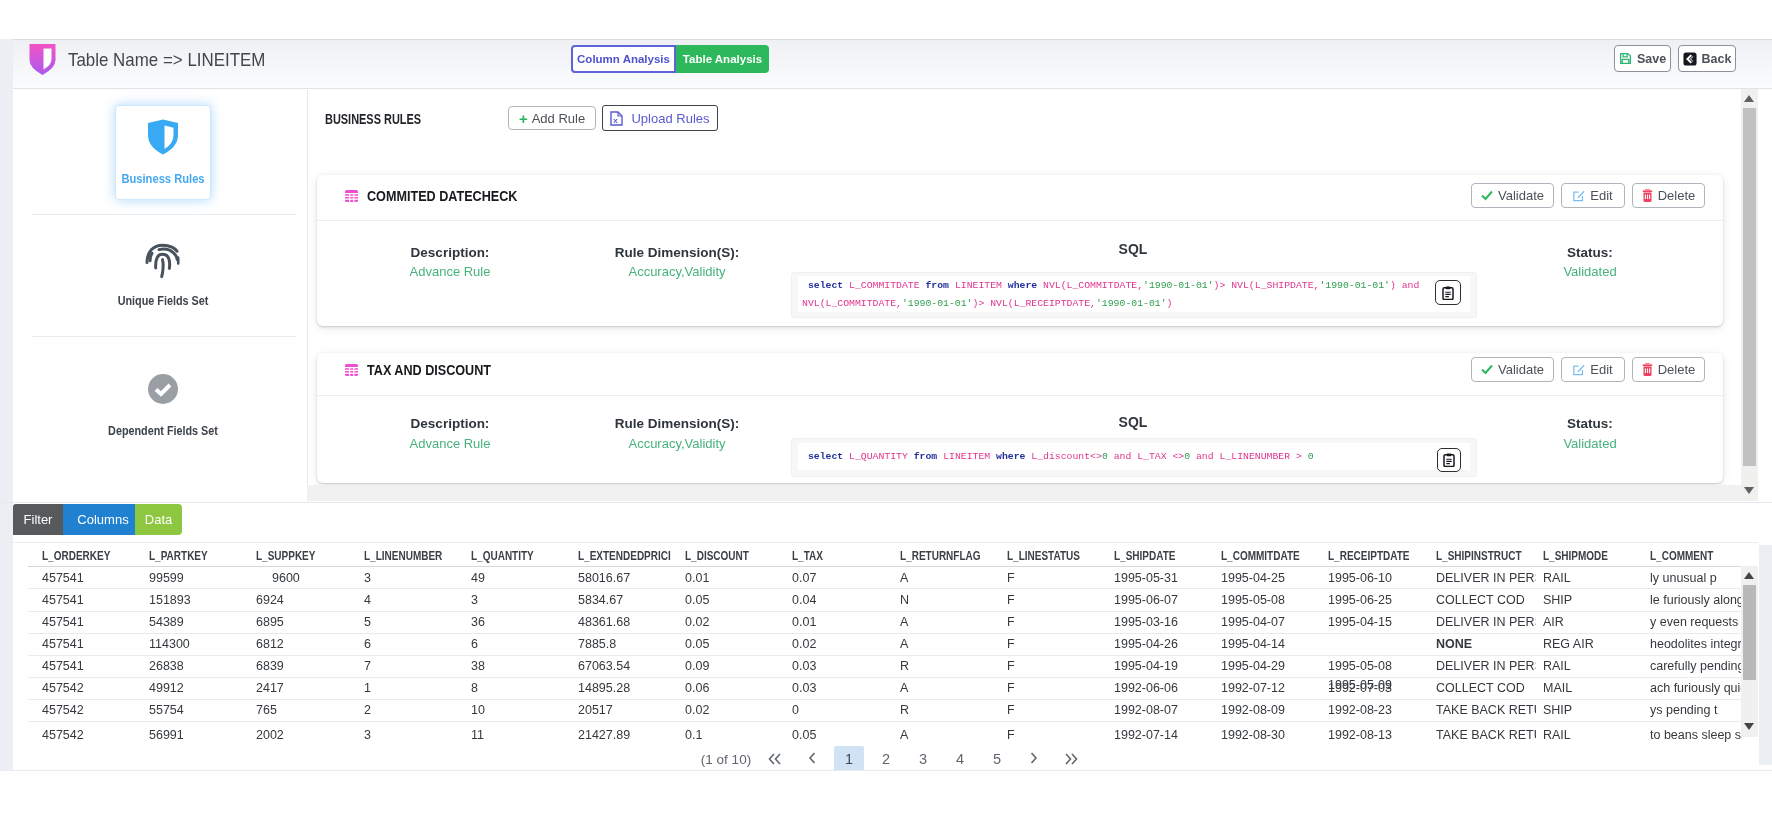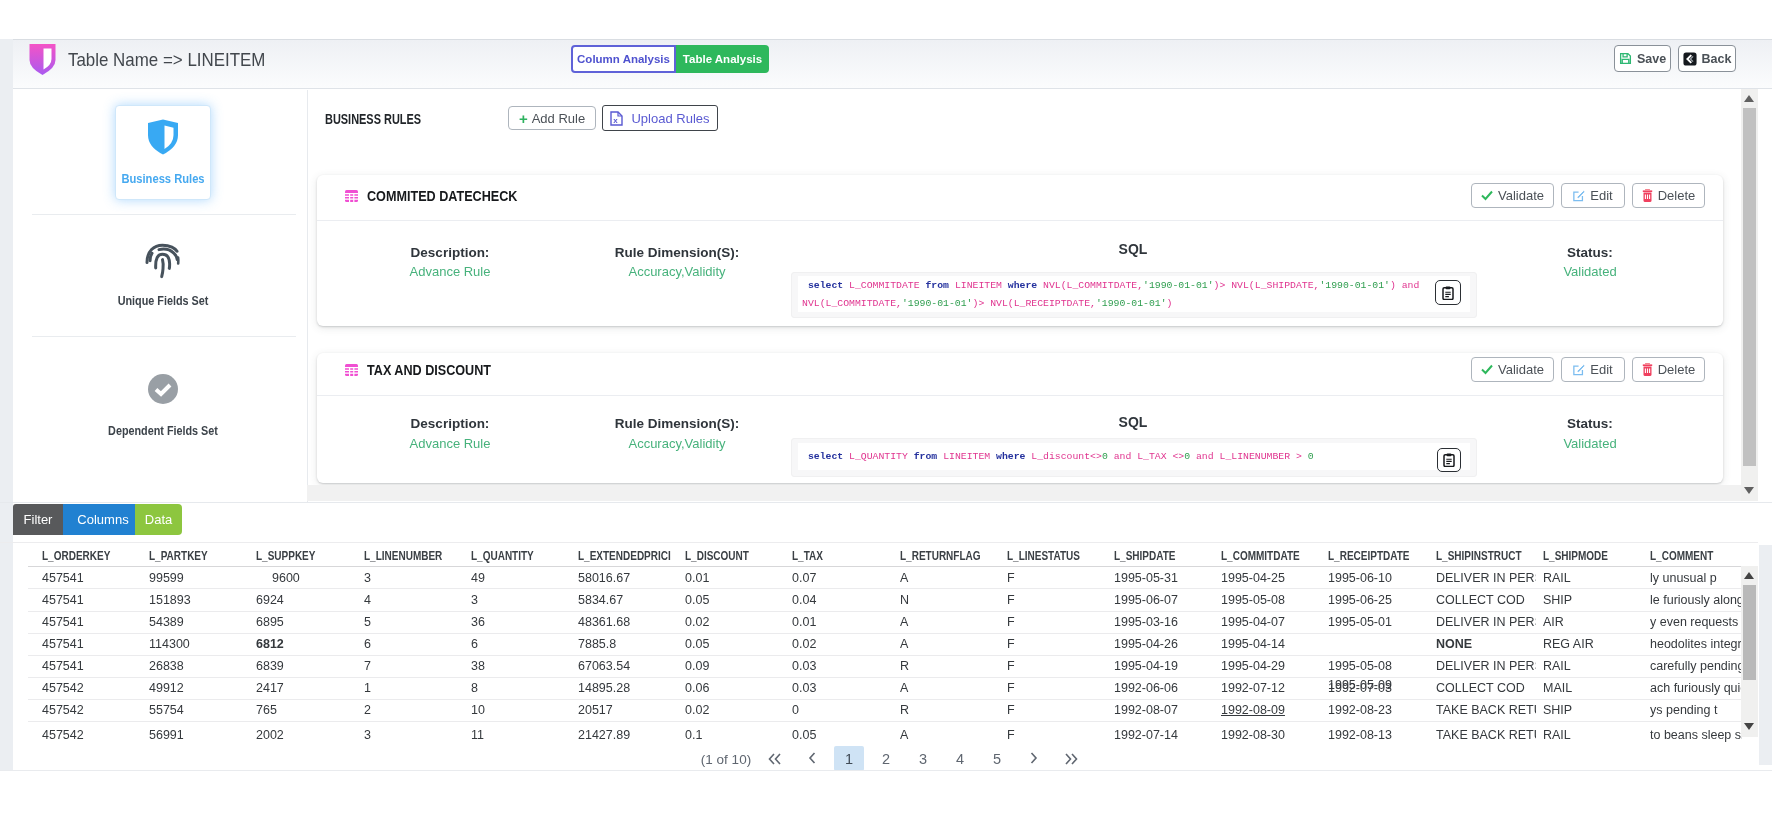--- a/index.html
+++ b/index.html
@@ -231,28 +231,28 @@
 <div class="td" style="left:256px; top:615px;">6895</div>
 <div class="td" style="left:364px; top:615px;">5</div>
 <div class="td" style="left:471px; top:615px;">36</div>
 <div class="td" style="left:578px; top:615px;">48361.68</div>
 <div class="td" style="left:685px; top:615px;">0.02</div>
 <div class="td" style="left:792px; top:615px;">0.01</div>
 <div class="td" style="left:900px; top:615px;">A</div>
 <div class="td" style="left:1007px; top:615px;">F</div>
 <div class="td" style="left:1114px; top:615px;">1995-03-16</div>
 <div class="td" style="left:1221px; top:615px;">1995-04-07</div>
-<div class="td" style="left:1328px; top:615px;">1995-05-01</div>
+<div class="td" style="left:1328px; top:615px;">1995-04-15</div>
 <div class="td" style="left:1436px; top:615px;">DELIVER IN PERSO</div>
 <div class="td" style="left:1543px; top:615px;">AIR</div>
 <div class="td" style="left:1650px; top:615px; width:92px;">y even requests ma</div>
 <div class="abs" style="left:28px; top:633px; width:1713px; height:1px; background:#ebebed;"></div>
 <div class="td" style="left:42px; top:637px;">457541</div>
 <div class="td" style="left:149px; top:637px;">114300</div>
-<div class="td" style="left:256px; top:637px;font-weight:bold;">6812</div>
+<div class="td" style="left:256px; top:637px;">6812</div>
 <div class="td" style="left:364px; top:637px;">6</div>
 <div class="td" style="left:471px; top:637px;">6</div>
 <div class="td" style="left:578px; top:637px;">7885.8</div>
 <div class="td" style="left:685px; top:637px;">0.05</div>
 <div class="td" style="left:792px; top:637px;">0.02</div>
 <div class="td" style="left:900px; top:637px;">A</div>
 <div class="td" style="left:1007px; top:637px;">F</div>
 <div class="td" style="left:1114px; top:637px;">1995-04-26</div>
 <div class="td" style="left:1221px; top:637px;">1995-04-14</div>
 <div class="td" style="left:1328px; top:637px;margin-top:41px;">1995-05-09</div>
@@ -298,21 +298,21 @@
 <div class="td" style="left:149px; top:703px;">55754</div>
 <div class="td" style="left:256px; top:703px;">765</div>
 <div class="td" style="left:364px; top:703px;">2</div>
 <div class="td" style="left:471px; top:703px;">10</div>
 <div class="td" style="left:578px; top:703px;">20517</div>
 <div class="td" style="left:685px; top:703px;">0.02</div>
 <div class="td" style="left:792px; top:703px;">0</div>
 <div class="td" style="left:900px; top:703px;">R</div>
 <div class="td" style="left:1007px; top:703px;">F</div>
 <div class="td" style="left:1114px; top:703px;">1992-08-07</div>
-<div class="td" style="left:1221px; top:703px;text-decoration:underline;">1992-08-09</div>
+<div class="td" style="left:1221px; top:703px;">1992-08-09</div>
 <div class="td" style="left:1328px; top:703px;">1992-08-23</div>
 <div class="td" style="left:1436px; top:703px;">TAKE BACK RETURI</div>
 <div class="td" style="left:1543px; top:703px;">SHIP</div>
 <div class="td" style="left:1650px; top:703px; width:92px;">ys pending t</div>
 <div class="abs" style="left:28px; top:721px; width:1713px; height:1px; background:#ebebed;"></div>
 <div class="td" style="left:42px; top:728px;">457542</div>
 <div class="td" style="left:149px; top:728px;">56991</div>
 <div class="td" style="left:256px; top:728px;">2002</div>
 <div class="td" style="left:364px; top:728px;">3</div>
 <div class="td" style="left:471px; top:728px;">11</div>

